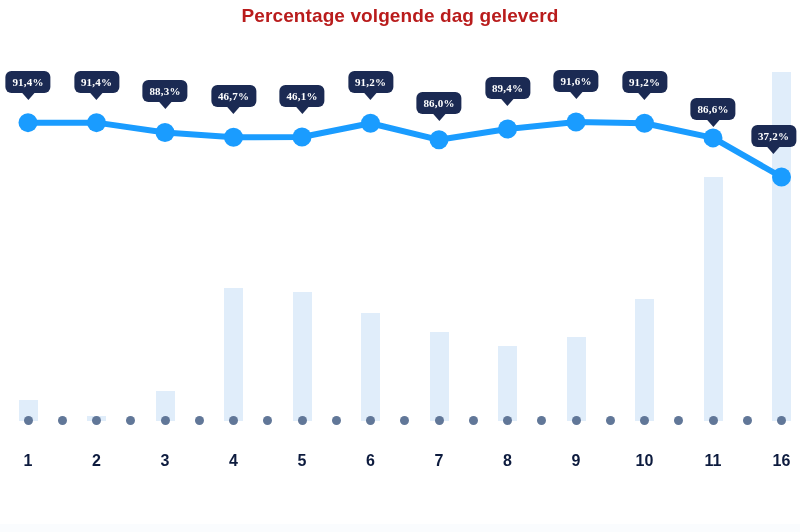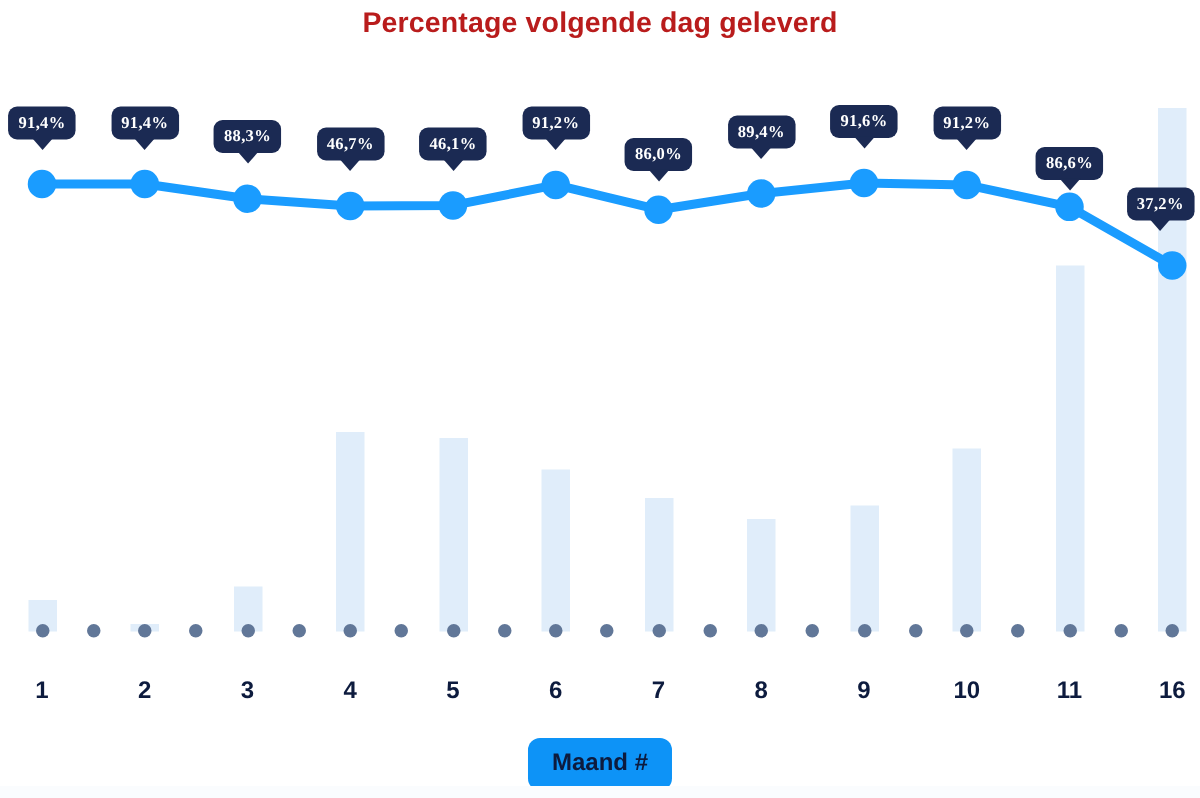--- a/index.html
+++ b/index.html
@@ -250,16 +250,15 @@
       <div class="x-tick" style="left: 302px; top: 0px;">5</div>
       <div class="x-tick" style="left: 370.5px; top: 0px;">6</div>
       <div class="x-tick" style="left: 439px; top: 0px;">7</div>
       <div class="x-tick" style="left: 507.5px; top: 0px;">8</div>
       <div class="x-tick" style="left: 576px; top: 0px;">9</div>
       <div class="x-tick" style="left: 644.5px; top: 0px;">10</div>
       <div class="x-tick" style="left: 713px; top: 0px;">11</div>
       <div class="x-tick" style="left: 781.5px; top: 0px;">16</div>
     </div>
 
-  <button id="axis-title-button">Maand #</button>
 
   <div id="bottom-strip"></div>
 </div>
 
 </body></html>

